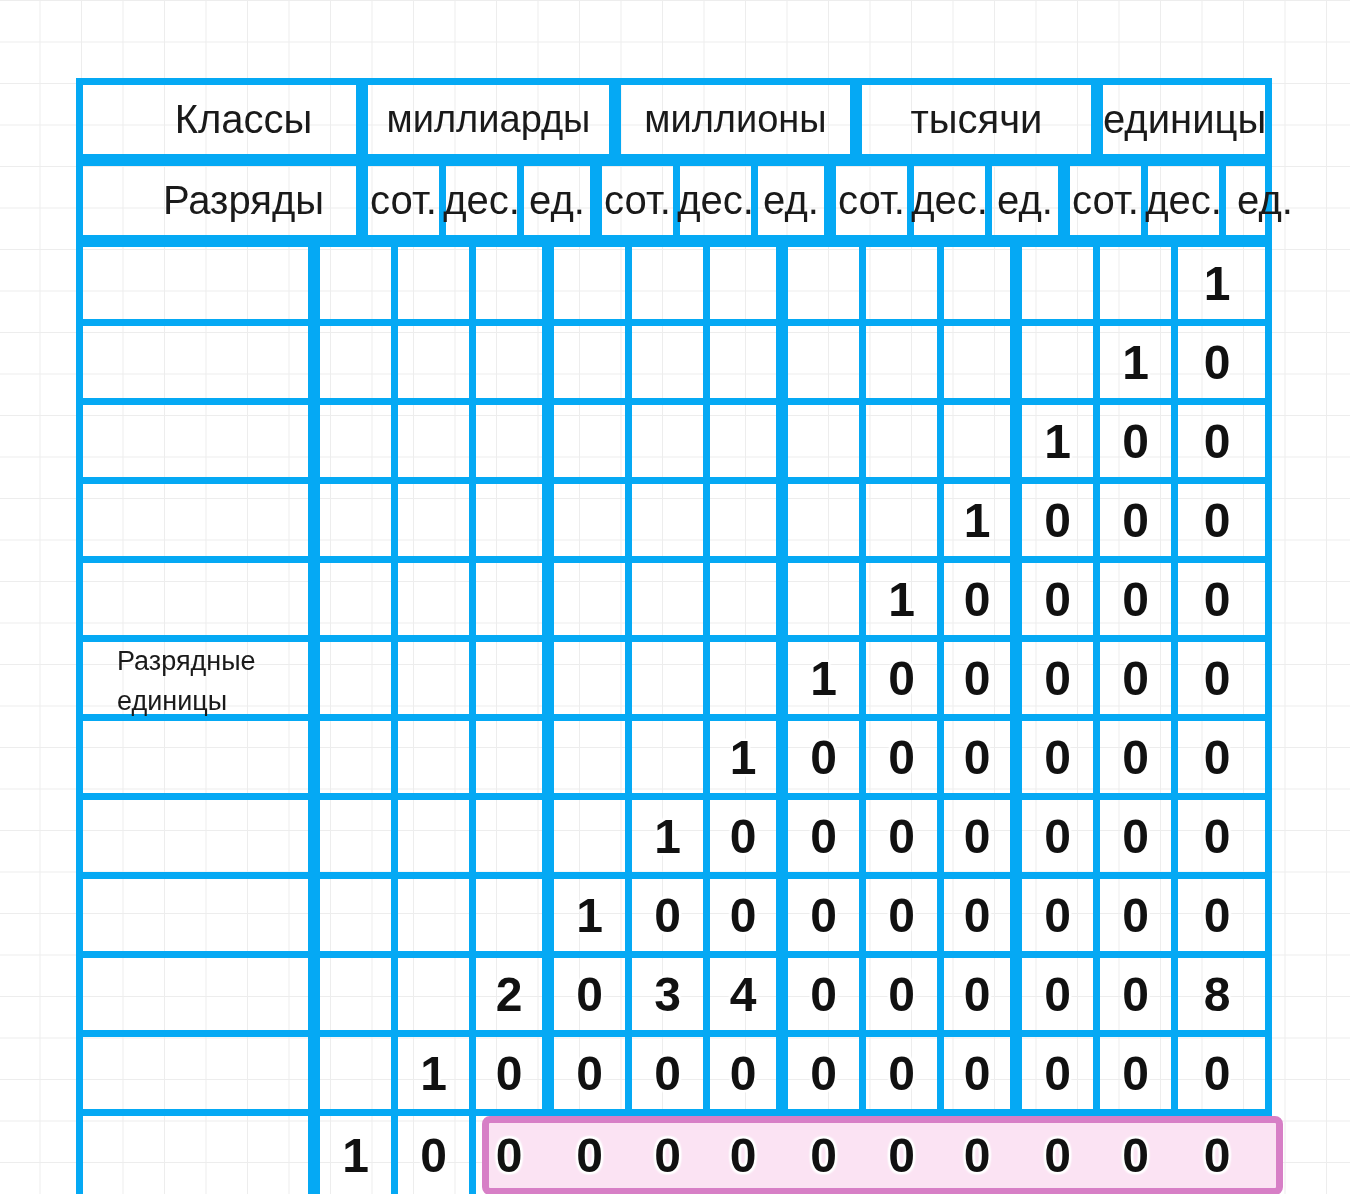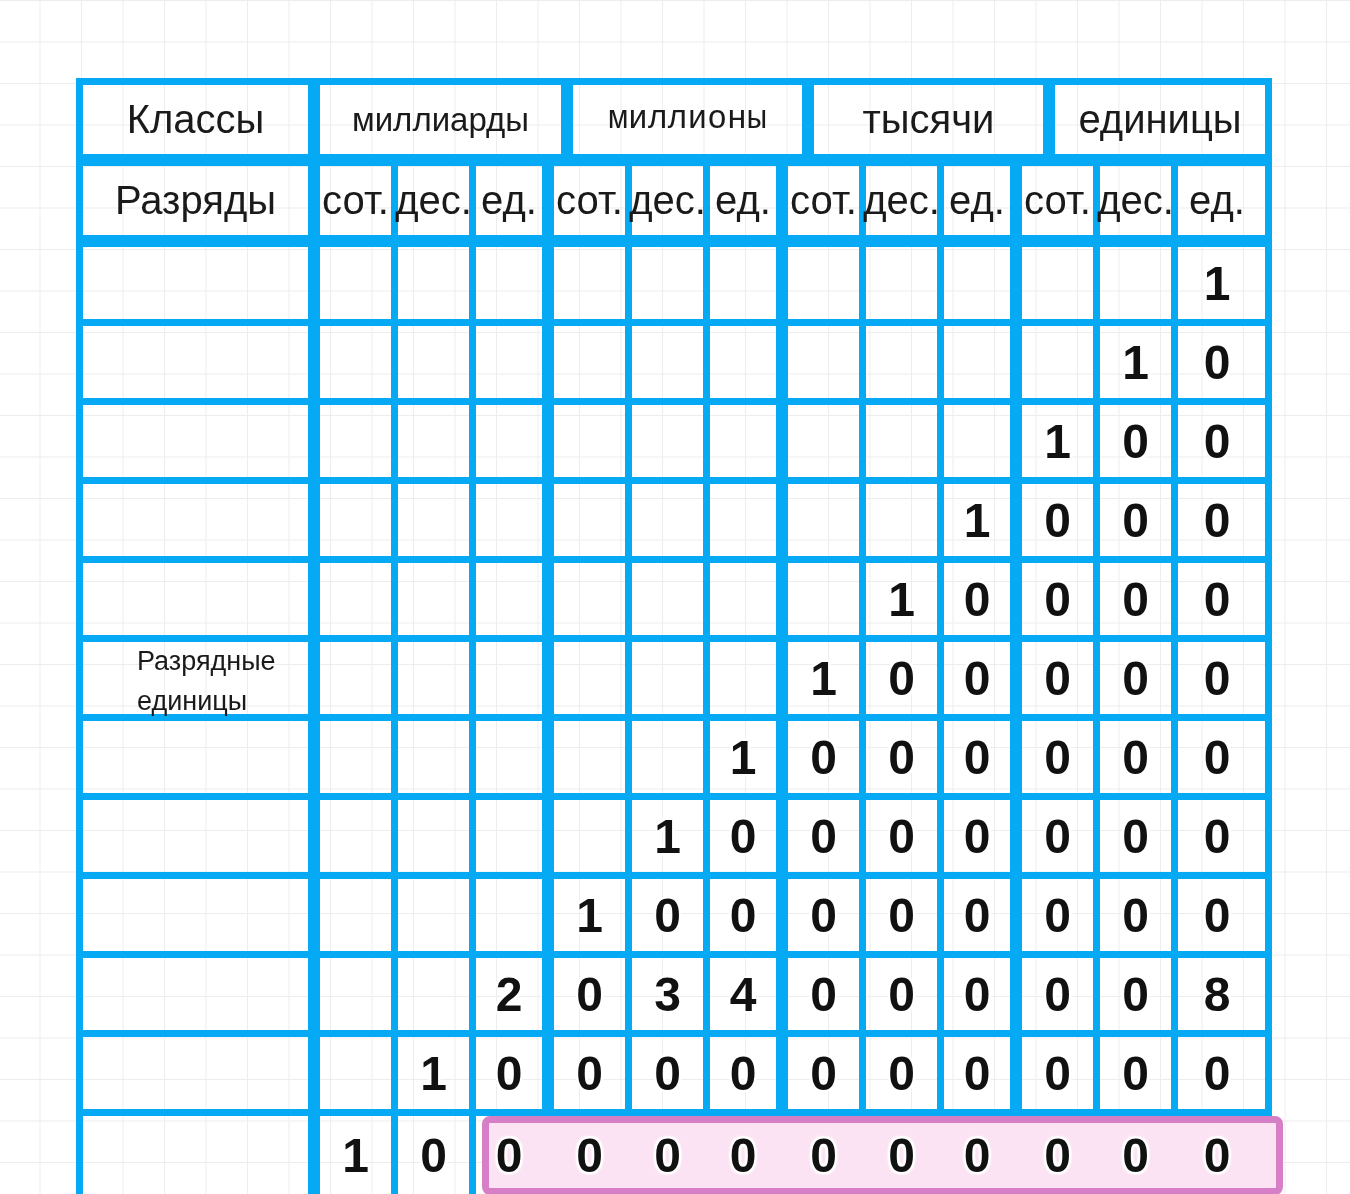--- a/index.html
+++ b/index.html
@@ -61,38 +61,38 @@
     overflow: visible;
     white-space: nowrap;
   }
 
   
   .sep-thin  { border-right: var(--thin) solid var(--blue); }
   .sep-thick { border-right: var(--thick) solid var(--blue); }
   .sep-none  { border-right: none; }
 
   
-  .hr-thick { border-bottom: var(--thick) solid var(--blue); }
+  .hr-thick { border-bottom: var(--thick) solid var(--blue); padding-left: 48px; }
   .hr-thin  { border-bottom: var(--thin) solid var(--blue); }
 
   
   .col-label { width: 237px; flex: 0 0 237px; }
   
   .col-digit { width: 78px; flex: 0 0 78px; }
   
   .col-class { flex: 0 0 auto; }
 
   .t-classes {
     font-size: 40px;
     color: #1a1a1a;
     font-weight: 400;
     letter-spacing: 0px;
   }
   .t-classname {
-    font-size: 33px;
+    font-size: 38px;
     color: #1a1a1a;
   }
   .t-classname.big {
     font-size: 40px;
     text-align: right;
   }
   .t-ranks {
     font-size: 40px;
     color: #1a1a1a;
   }
@@ -102,21 +102,21 @@
     position: relative;
     z-index: 3;
     text-align: right;
   }
   .t-sidelabel {
     font-size: 27px;
     color: #1a1a1a;
     line-height: 1.45;
     text-align: left;
     white-space: pre-line;
-    padding-left: 54px;
+    padding-left: 34px;
     width: 100%;
     justify-content: flex-start;
     display: flex;
     align-items: center;
   }
   .digit {
     font-size: 48px;
     font-weight: 700;
     color: #111111;
     text-shadow:
@@ -151,21 +151,21 @@
 
 <div id="pv-table">
 
   <div class="row row-classes hr-thick">
     <div class="cell col-label sep-thick t-classes">Классы</div>
 
     <div class="cell col-class sep-thick t-classname" style="flex:0 0 253px;">
       <span>миллиарды</span>
     </div>
 
-    <div class="cell col-class sep-thick t-classname" style="flex:0 0 241px;font-family:Liberation Mono, monospace;">
+    <div class="cell col-class sep-thick t-classname" style="flex:0 0 241px;">
       <span>миллионы</span>
     </div>
 
     <div class="cell col-class sep-thick t-classname big" style="flex:0 0 241px;">
       <span>тысячи</span>
     </div>
 
     <div class="cell col-class sep-none t-classname big" style="flex:1 1 auto;">
       <span>единицы</span>
     </div>

